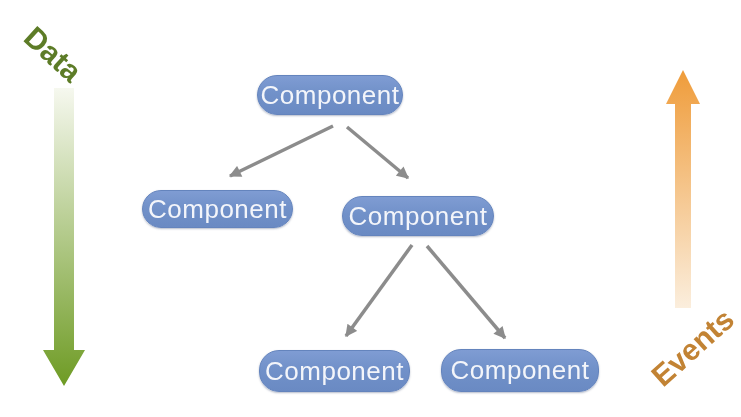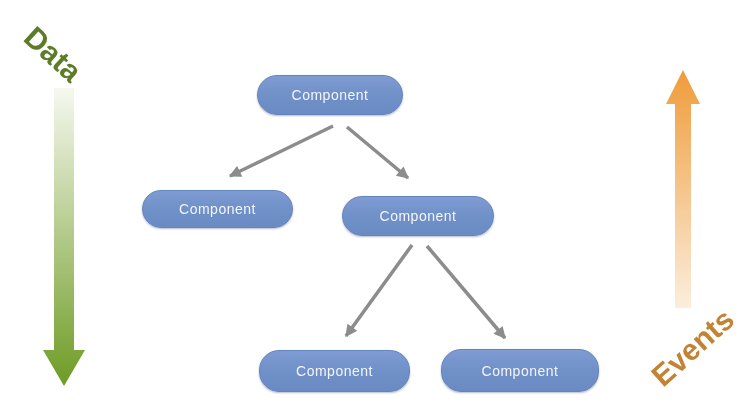--- a/index.html
+++ b/index.html
@@ -19,21 +19,21 @@
   .node {
     position: absolute;
     display: flex;
     align-items: center;
     justify-content: center;
     background: linear-gradient(to bottom, #7f9cd3 0%, #7191c9 45%, #6a8ac3 100%);
     border: 1px solid #6484bd;
     border-radius: 20px;
     box-shadow: 0 1px 2px rgba(90,105,135,0.45);
     color: #f3f5fa;
-    font-size: 14px;
+    font-size: 26px;
     font-weight: 400;
     letter-spacing: 0.5px;
     box-sizing: border-box;
   }
   .node-root             { left: 257px; top: 75px;  width: 146px; height: 40px; }
   .node-child-left       { left: 142px; top: 190px; width: 151px; height: 38px; }
   .node-child-right      { left: 342px; top: 196px; width: 152px; height: 40px; }
   .node-grandchild-left  { left: 259px; top: 350px; width: 151px; height: 42px; }
   .node-grandchild-right { left: 441px; top: 349px; width: 158px; height: 43px; }
   .flow-label {

